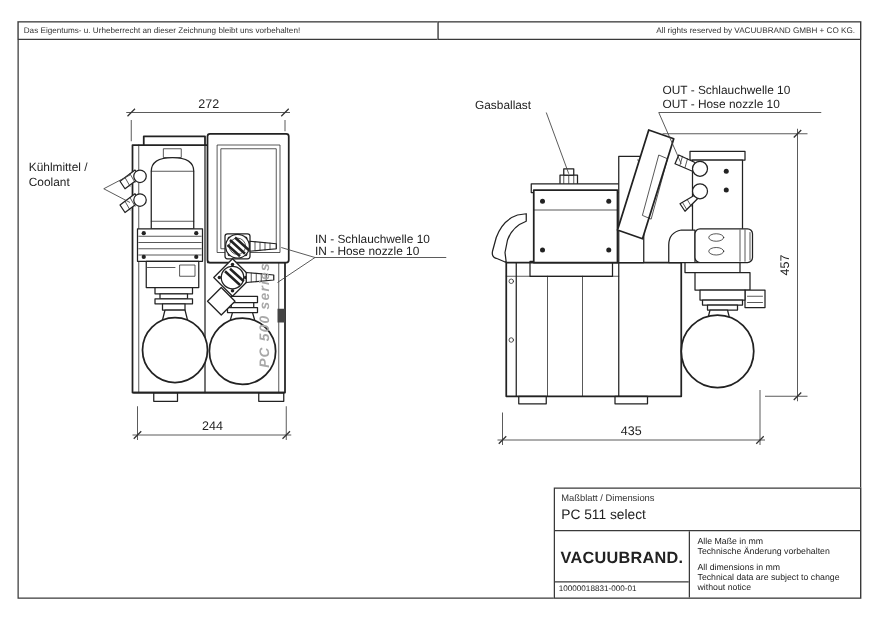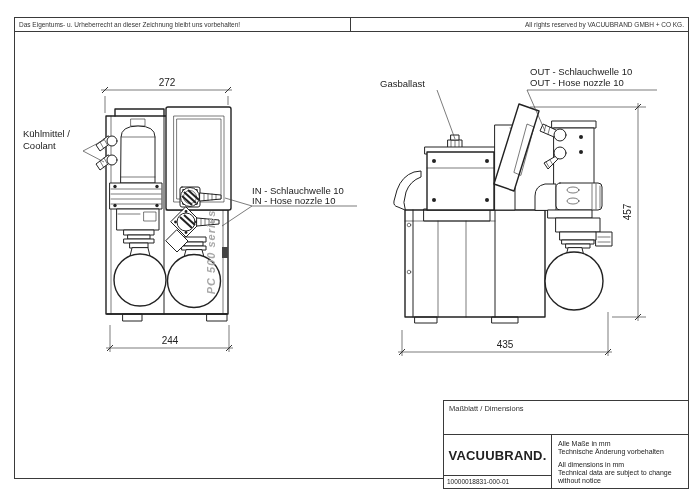--- a/index.html
+++ b/index.html
@@ -19,21 +19,21 @@
   .thin { stroke-width:0.6; }
   .wfill{ fill:#fff; }
   .dot  { fill:#222; stroke:none; }
   .dim  { fill:none; stroke:#444; stroke-width:0.7; }
   .tick { fill:none; stroke:#333; stroke-width:1; }
   .dimtxt { font-family:"Liberation Sans",sans-serif; font-size:10px; fill:#222; }
   .lbl    { font-family:"Liberation Sans",sans-serif; font-size:9.5px; fill:#222; }
   .series { font-family:"Liberation Sans",sans-serif; font-size:11px; font-weight:700;
             font-style:italic; fill:#a8a8a8; letter-spacing:1px; }
 
-  .titleblock { position:absolute; left:443px; top:400px; width:246px; height:89px;
+  .titleblock { position:absolute; left:443px; top:390px; width:246px; height:89px;
                 border:1px solid #3a3a3a; box-sizing:border-box; background:#fff; }
   .tb-row1 { height:34px; border-bottom:1px solid #3a3a3a; box-sizing:border-box; padding:3px 5px 0 5px; }
   .tb-doctype { font-size:7.5px; color:#333; }
   .tb-product { font-size:11px; margin-top:3px; }
   .tb-row2 { display:flex; height:53px; }
   .tb-left { width:108px; border-right:1px solid #3a3a3a; box-sizing:border-box;
              display:flex; flex-direction:column; }
   .tb-logo { flex:1; display:flex; align-items:center; justify-content:center;
              font-size:13px; letter-spacing:0.2px; white-space:nowrap; }
   .brand-b { font-weight:800;text-align:center; } .brand-r { font-weight:700; }
@@ -281,20 +281,21 @@
         <text class="lbl" x="530" y="75">OUT - Schlauchwelle 10</text>
         <text class="lbl" x="530" y="86">OUT - Hose nozzle 10</text>
         <path class="dim" d="M657,90 H527 L545,131"></path>
       </g>
     </g>
   </svg>
 
   <div class="titleblock">
     <div class="tb-row1">
       <div class="tb-doctype">Maßblatt / Dimensions</div>
+      <div class="tb-product">PC 511 select</div>
     </div>
     <div class="tb-row2">
       <div class="tb-left">
         <div class="tb-logo">
             <span class="brand-b">VACUU</span>
             <span class="brand-r">BRAND</span>
             <span class="brand-b">.</span>
           </div>
         <div class="tb-number">10000018831-000-01</div>
       </div>

